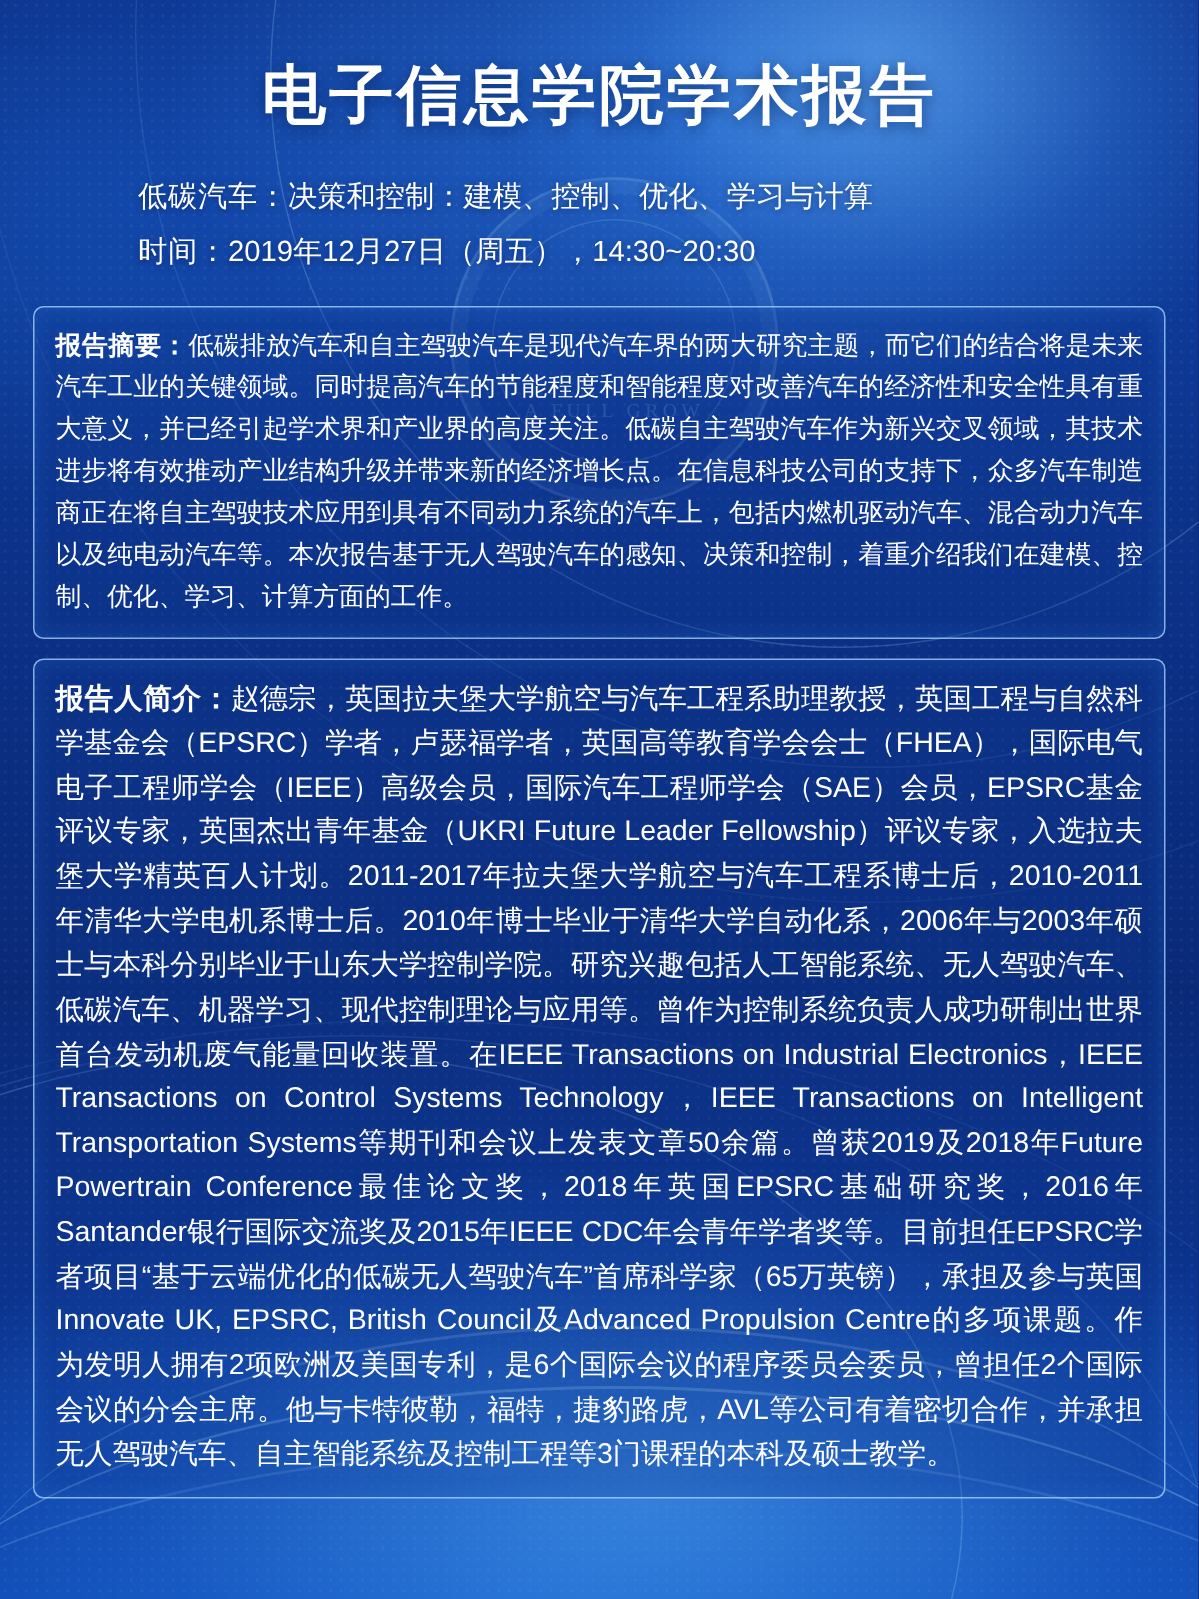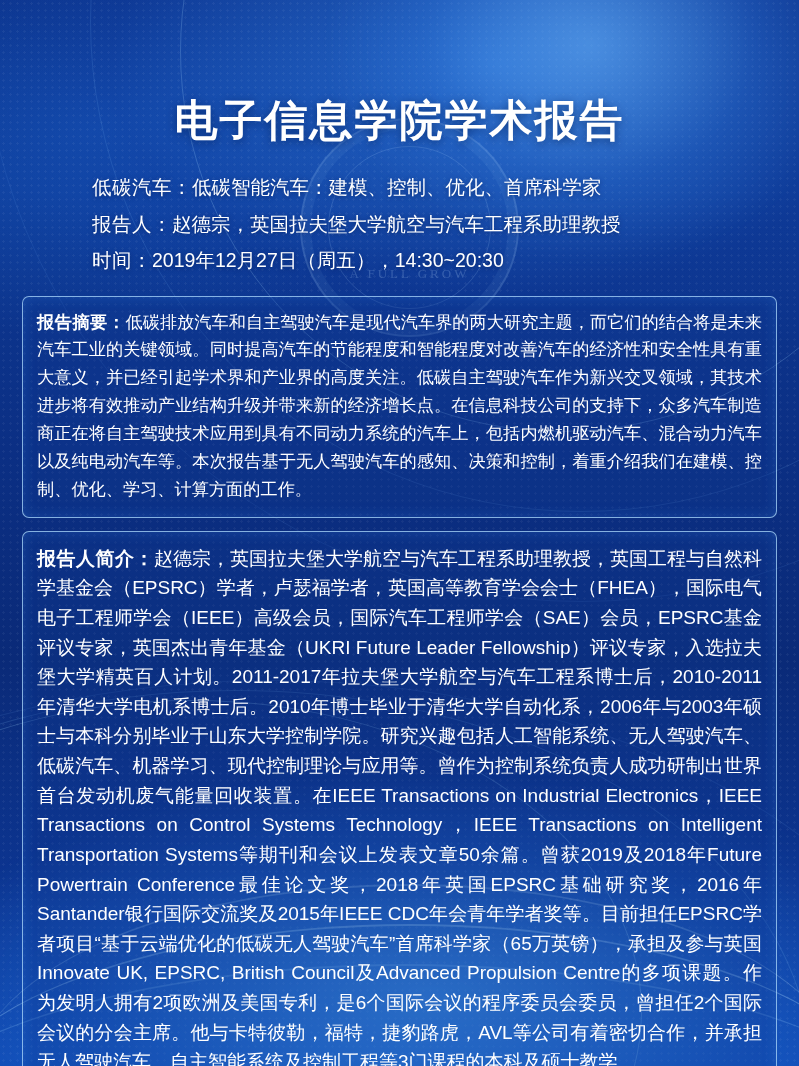--- a/index.html
+++ b/index.html
@@ -97,21 +97,21 @@
     font-family: "Liberation Serif", serif;
   }
 
   .content {
     position: relative;
     z-index: 5;
     padding: 0 22px;
   }
   .title {
     margin: 0;
-    padding-top: 96px;
+    padding-top: 40px;
     text-align: center;
     font-size: 43px;
     line-height: 1.15;
     font-weight: bold;
     color: #ffffff;
     letter-spacing: 2px;
     text-shadow: 0 2px 10px rgba(0,30,90,0.65);
   }
   .meta {
     margin-top: 24px;
@@ -172,24 +172,21 @@
   <div class="seal">
     <div class="seal-text">A FULL GROW</div>
   </div>
 
   <div class="content">
 
     <h1 class="title">电子信息学院学术报告</h1>
 
     <div class="meta">
       <div class="line">
-        <span class="lbl">低碳汽车：</span><span>低碳智能汽车：建模、控制、优化、首席科学家</span>
-      </div>
-      <div class="line">
-        <span class="lbl">报告人：</span><span>赵德宗，英国拉夫堡大学航空与汽车工程系助理教授</span>
+        <span class="lbl">低碳汽车：</span><span>决策和控制：建模、控制、优化、学习与计算</span>
       </div>
       <div class="line">
         <span class="lbl">时间：</span><span>2019年12月27日（周五），14:30~20:30</span>
       </div>
     </div>
 
     <div class="card abstract">
       <b>报告摘要：</b><span>低碳排放汽车和自主驾驶汽车是现代汽车界的两大研究主题，而它们的结合将是未来汽车工业的关键领域。同时提高汽车的节能程度和智能程度对改善汽车的经济性和安全性具有重大意义，并已经引起学术界和产业界的高度关注。低碳自主驾驶汽车作为新兴交叉领域，其技术进步将有效推动产业结构升级并带来新的经济增长点。在信息科技公司的支持下，众多汽车制造商正在将自主驾驶技术应用到具有不同动力系统的汽车上，包括内燃机驱动汽车、混合动力汽车以及纯电动汽车等。本次报告基于无人驾驶汽车的感知、决策和控制，着重介绍我们在建模、控制、优化、学习、计算方面的工作。</span>
     </div>
 

